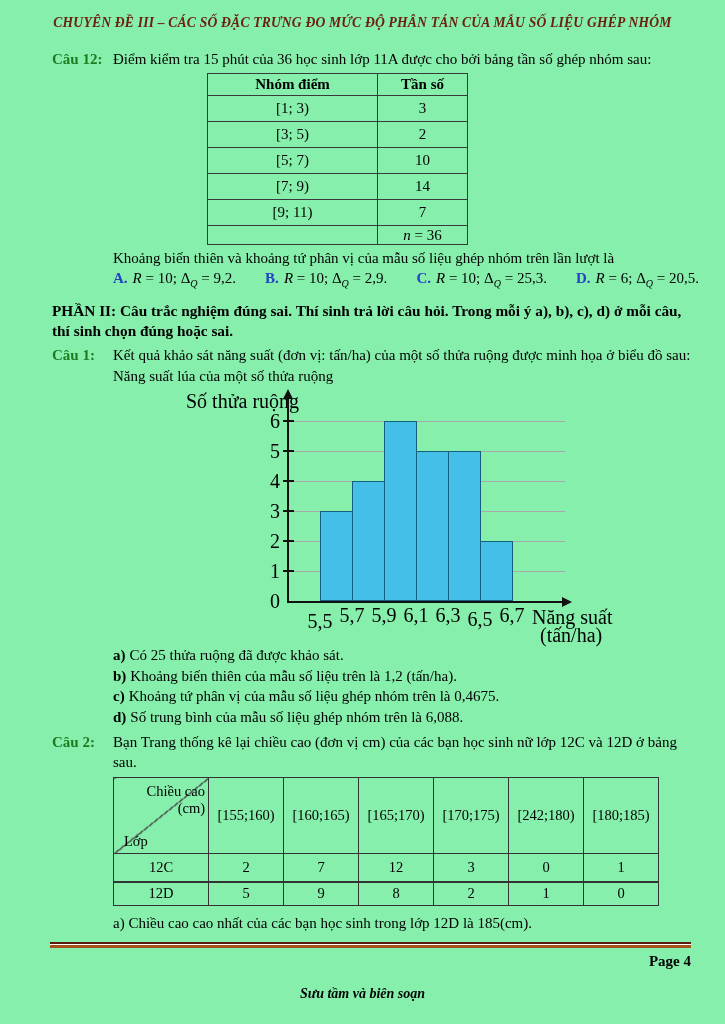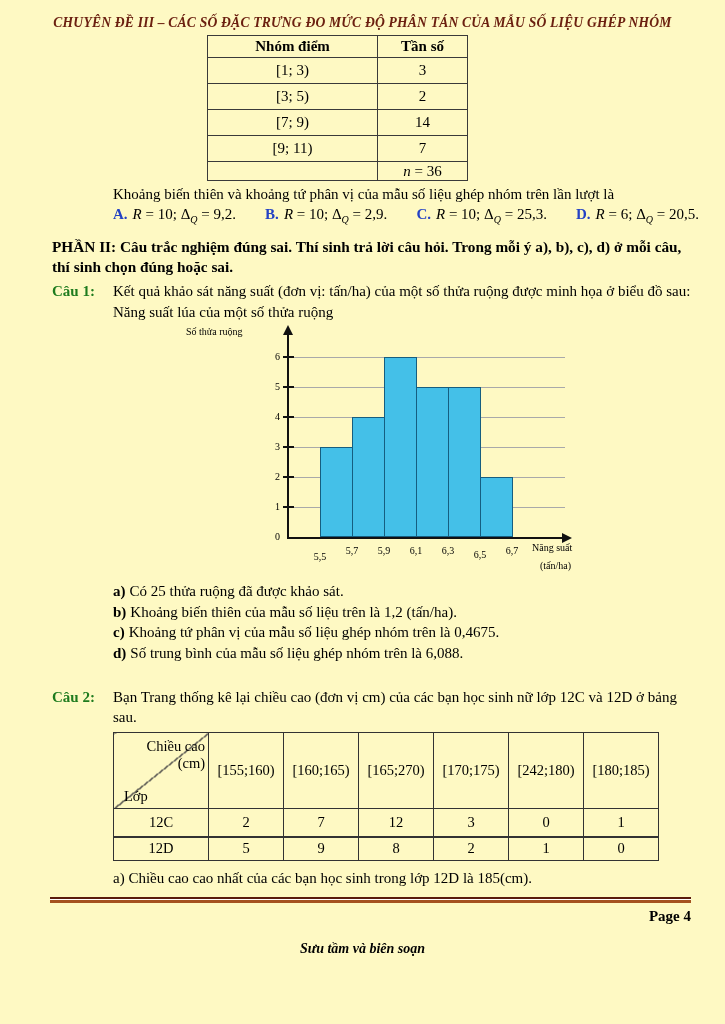--- a/index.html
+++ b/index.html
@@ -1,18 +1,18 @@
 <!DOCTYPE html>
 <html><head>
 <meta charset="utf-8">
 <style>
   * { margin:0; padding:0; box-sizing:border-box; }
   html,body { background:#fff; }
   .page {
-    position:relative; width:725px; height:1024px; background:#fef9c3;
+    position:relative; width:725px; height:1024px; background:#86efac;
     font-family:"Liberation Serif", serif; font-size:15px; color:#000; overflow:hidden;
   }
   .doc-title {
     padding-top:15px; text-align:center; font-weight:bold; font-style:italic;
     color:#6b2010; font-size:13.6px; letter-spacing:.2px;
   }
   .qrow { display:flex; margin:18px 34px 0 52px; line-height:20px; }
   .qlabel { flex:none; width:61px; font-weight:bold; color:#1e7b1e; }
   .qbody { flex:1; }
   table { border-collapse:collapse; }
@@ -26,21 +26,21 @@
   .nvar { font-style:italic; }
   .qline { margin:4px 34px 0 113px; line-height:19px; }
   .options { display:flex; justify-content:space-between; margin:1px 26px 0 113px; line-height:19px; }
   .optlabel { font-weight:bold; color:#2442c4; margin-right:5px; }
   .mvar { font-style:italic; }
   .options sub { font-size:10px; font-style:italic; }
   .part2 { margin:8px 32px 0 52px; font-weight:bold; line-height:20px; font-size:15.3px; }
   .caption { margin:2px 0 0 113px; line-height:19px; }
   
   .chart { position:relative; margin:2px 0 0 180px; width:450px; height:252px;
-           font-size:10px; }
+           font-size:20px; }
   .chart .ylabel { position:absolute; top:2px; left:6px; }
   .chart .axis-y { position:absolute; left:107px; top:10px; width:2px; height:204px; background:#111; }
   .chart .axis-x { position:absolute; left:107px; top:213px; width:276px; height:2px; background:#111; }
   .chart .arrow-up { position:absolute; left:103px; top:1px; width:0; height:0;
       border-left:5px solid transparent; border-right:5px solid transparent; border-bottom:10px solid #111; }
   .chart .arrow-right { position:absolute; left:382px; top:209px; width:0; height:0;
       border-top:5px solid transparent; border-bottom:5px solid transparent; border-left:10px solid #111; }
   .chart .gridline { position:absolute; height:1px; background:#a9a9a9; z-index:1; }
   .chart .ydash { position:absolute; width:11px; height:2px; background:#111; z-index:3; }
   .chart .ylab { position:absolute; width:30px; text-align:right; line-height:18px; }
@@ -70,34 +70,42 @@
   .pagenum { margin:5px 34px 0 0; text-align:right; font-weight:bold; }
   .credit { margin-top:16px; text-align:center; font-weight:bold; font-style:italic; font-size:14px; }
 </style>
 </head>
 <body>
 
 <div class="page">
 
   <div class="doc-title">CHUYÊN ĐỀ III – CÁC SỐ ĐẶC TRƯNG ĐO MỨC ĐỘ PHÂN TÁN CỦA MẪU SỐ LIỆU GHÉP NHÓM</div>
 
+  <div class="qrow">
+    <div class="qlabel">Câu 12:</div>
+    <div class="qbody">Điểm kiểm tra 15 phút của 36 học sinh lớp 11A được cho bởi bảng tần số ghép nhóm sau:</div>
+  </div>
 
   <table class="t1">
     <tbody>
         <tr>
       <th class="c-group">Nhóm điểm</th>
       <th class="c-freq">Tần số</th>
     </tr>
     <tr>
       <td>[1; 3)</td>
       <td>3</td>
     </tr>
     <tr>
       <td>[3; 5)</td>
       <td>2</td>
+    </tr>
+    <tr>
+      <td>[5; 7)</td>
+      <td>10</td>
     </tr>
     <tr>
       <td>[7; 9)</td>
       <td>14</td>
     </tr>
     <tr>
       <td>[9; 11)</td>
       <td>7</td>
     </tr>
     <tr class="lastrow">
@@ -168,38 +176,38 @@
     <div class="xlabel2">(tấn/ha)</div>
   </div>
 
   <div class="items">
     <div class="item"><b>a)</b><span>Có 25 thửa ruộng đã được khảo sát.</span></div>
     <div class="item"><b>b)</b><span>Khoảng biến thiên của mẫu số liệu trên là 1,2 (tấn/ha).</span></div>
     <div class="item"><b>c)</b><span>Khoảng tứ phân vị của mẫu số liệu ghép nhóm trên là 0,4675.</span></div>
     <div class="item"><b>d)</b><span>Số trung bình của mẫu số liệu ghép nhóm trên là 6,088.</span></div>
   </div>
 
-  <div class="qrow" style="margin-top:24px">
+  <div class="qrow" style="margin-top:5px">
     <div class="qlabel">Câu 2:</div>
     <div class="qbody">Bạn Trang thống kê lại chiều cao (đơn vị cm) của các bạn học sinh nữ lớp 12C và 12D ở bảng sau.</div>
   </div>
 
   <table class="t2">
     <tbody>
         <tr>
       <th class="corner">
         <span class="ct">
           <span>Chiều cao</span><br>
           <span>(cm)</span>
         </span>
         <span class="cb">Lớp</span>
       </th>
       <th class="colh">[155;160)</th>
       <th class="colh">[160;165)</th>
-      <th class="colh">[165;270)</th>
+      <th class="colh">[165;170)</th>
       <th class="colh">[170;175)</th>
       <th class="colh">[242;180)</th>
       <th class="colh">[180;185)</th>
     </tr>
     <tr class="r1">
       <td>12C</td>
       <td>2</td>
       <td>7</td>
       <td>12</td>
       <td>3</td>

